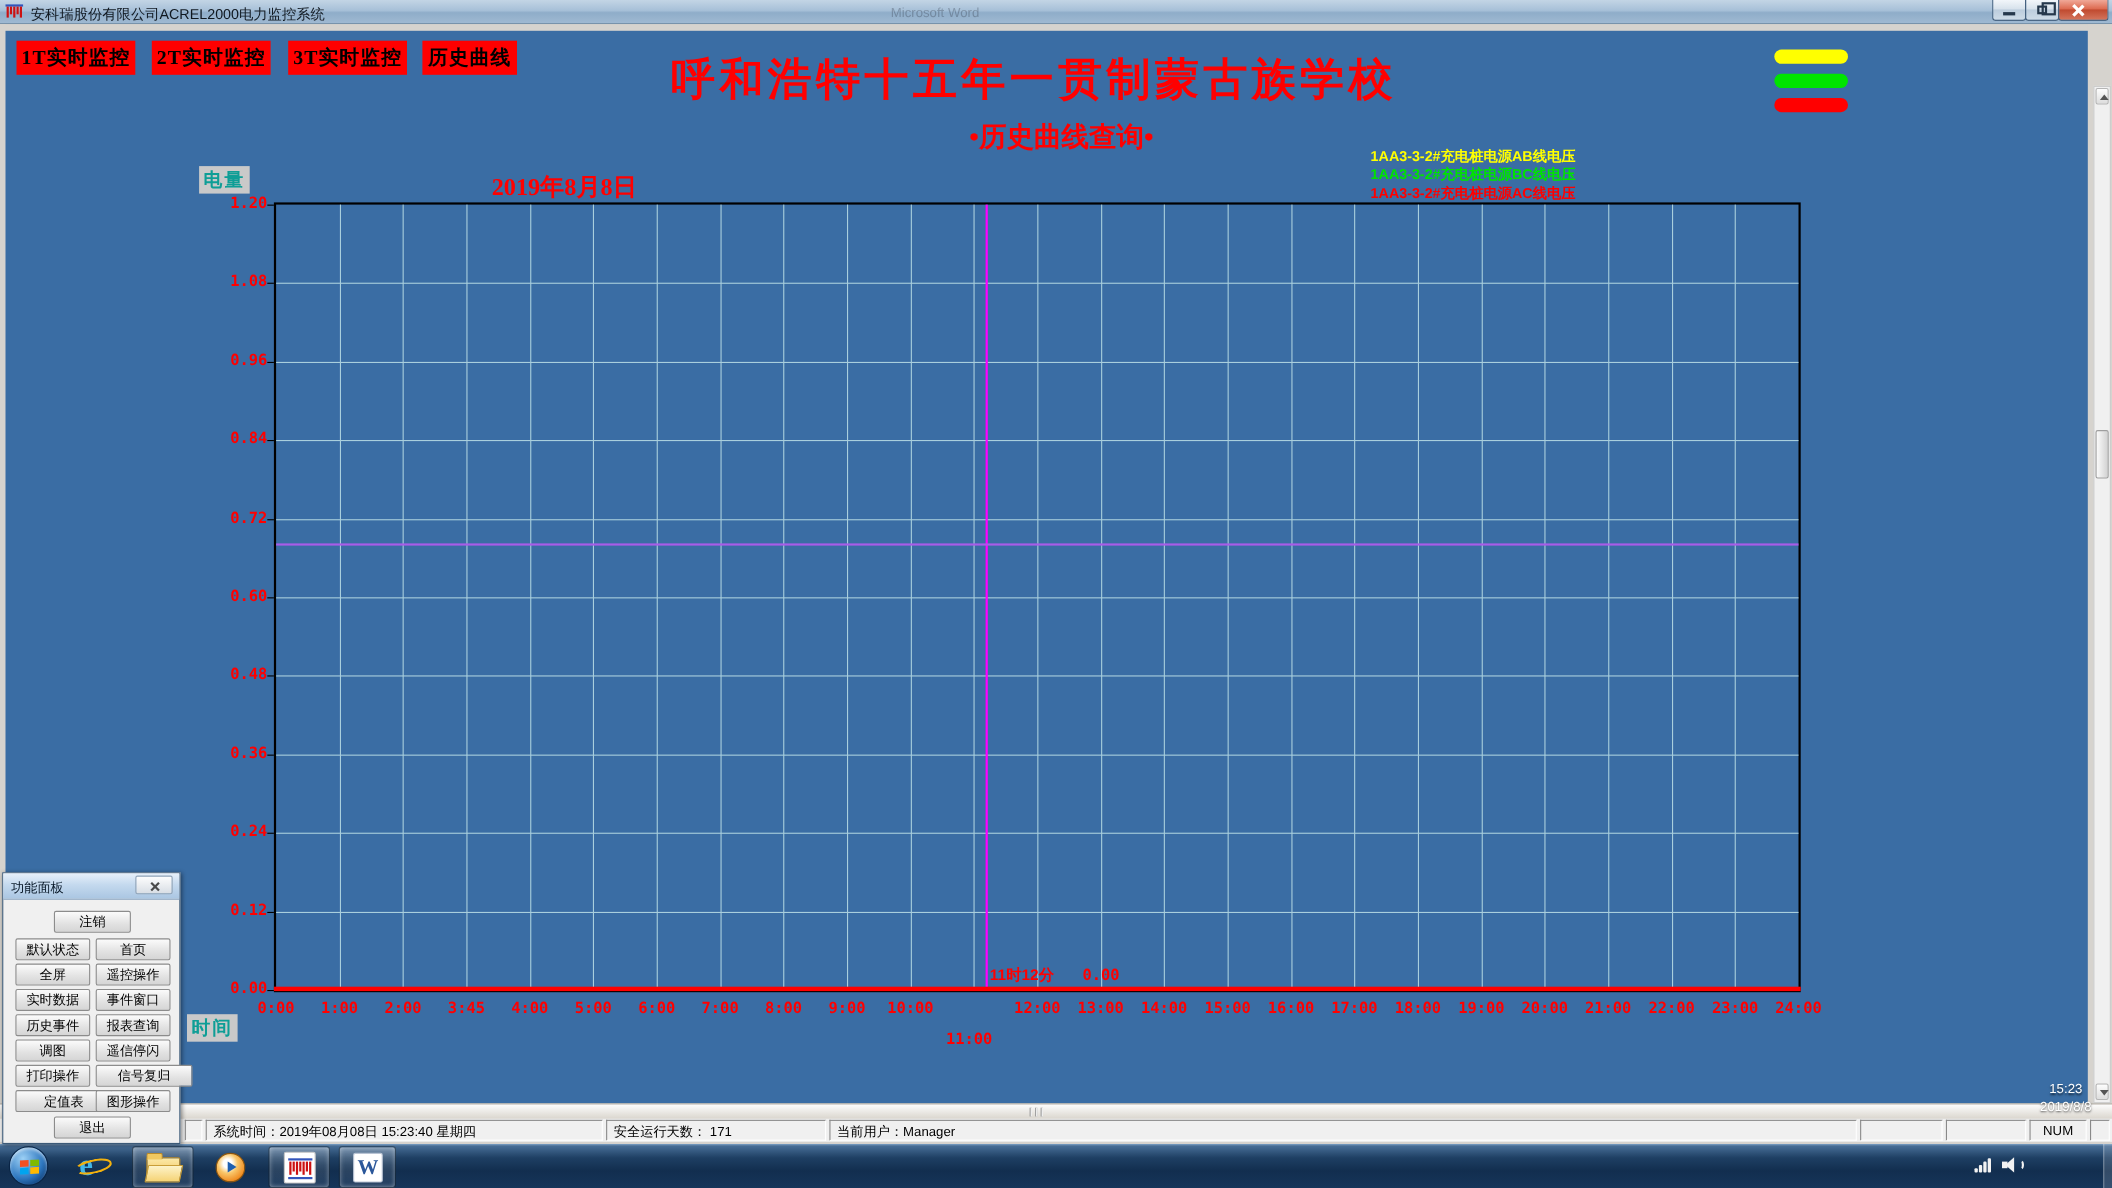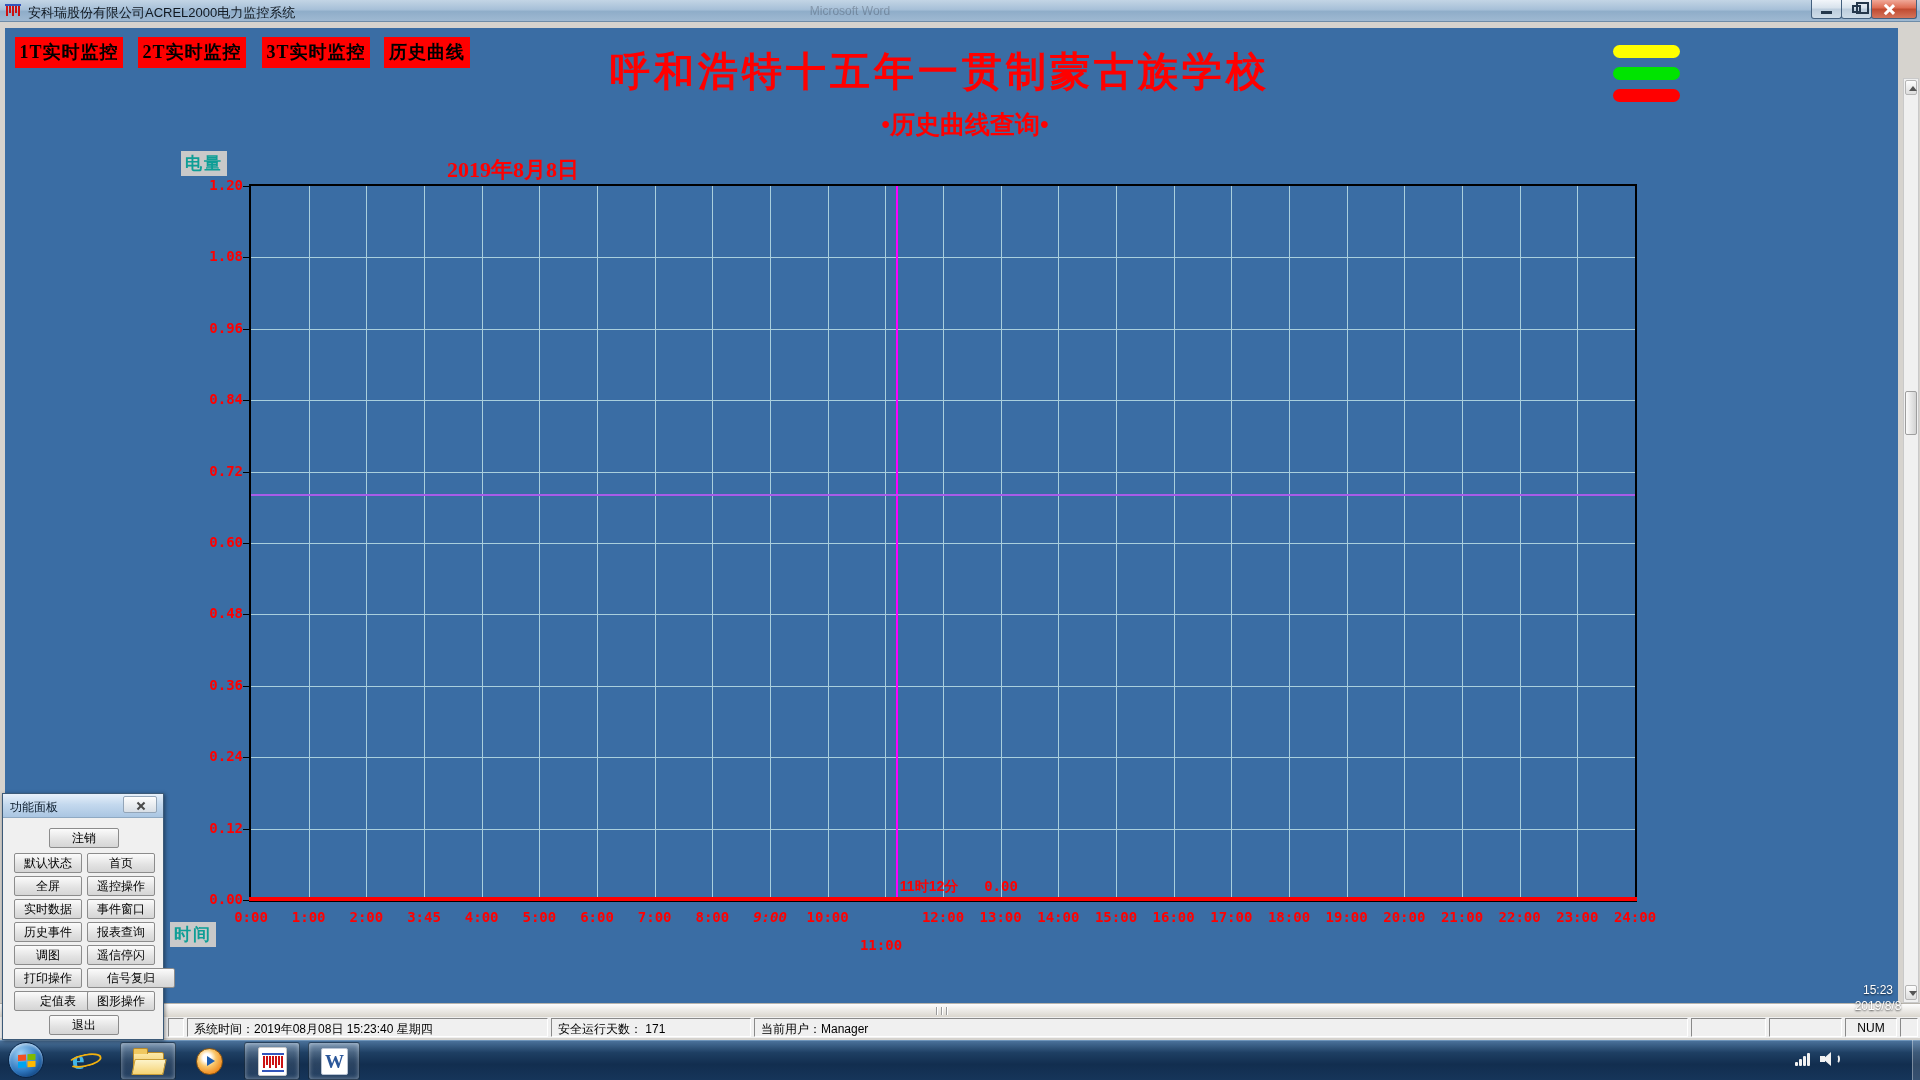--- a/index.html
+++ b/index.html
@@ -191,20 +191,25 @@
 
   <div class="nav-btn" style="left:15px;width:108px">1T实时监控</div>
   <div class="nav-btn" style="left:138px;width:108px">2T实时监控</div>
   <div class="nav-btn" style="left:262px;width:108px">3T实时监控</div>
   <div class="nav-btn" style="left:384px;width:86px">历史曲线</div>
 
   <div id="school-title">呼和浩特十五年一贯制蒙古族学校</div>
   <div id="page-subtitle">•历史曲线查询•</div>
   <div id="chart-date">2019年8月8日</div>
 
+  <div id="legend">
+    <div class="legend-item" style="color: rgb(255, 255, 0);">1AA3-3-2#充电桩电源AB线电压</div>
+    <div class="legend-item" style="color: rgb(0, 228, 0);">1AA3-3-2#充电桩电源BC线电压</div>
+    <div class="legend-item" style="color: rgb(255, 0, 0);">1AA3-3-2#充电桩电源AC线电压</div>
+  </div>
 
   <div class="pill" style="top: 45px; background-color: rgb(255, 255, 0);"></div>
   <div class="pill" style="top: 67px; background-color: rgb(0, 228, 0);"></div>
   <div class="pill" style="top: 89px; background-color: rgb(255, 0, 0);"></div>
 
   <div class="unit-label" style="left:181px;top:151px">电量</div>
   <div class="unit-label" style="left:170px;top:922px">时间</div>
 
   <div id="plot">
       <div class="gridline-v" style="left: 57.6667px;"></div>
@@ -267,21 +272,21 @@
   <div id="x-axis-labels">
       <div class="x-tick-label" style="left: 223px; top: 909px;">0:00</div>
       <div class="x-tick-label" style="left: 280.667px; top: 909px;">1:00</div>
       <div class="x-tick-label" style="left: 338.333px; top: 909px;">2:00</div>
       <div class="x-tick-label" style="left: 396px; top: 909px;">3:45</div>
       <div class="x-tick-label" style="left: 453.667px; top: 909px;">4:00</div>
       <div class="x-tick-label" style="left: 511.333px; top: 909px;">5:00</div>
       <div class="x-tick-label" style="left: 569px; top: 909px;">6:00</div>
       <div class="x-tick-label" style="left: 626.667px; top: 909px;">7:00</div>
       <div class="x-tick-label" style="left: 684.333px; top: 909px;">8:00</div>
-      <div class="x-tick-label" style="left: 742px; top: 909px; font-style: italic;">9:00</div>
+      <div class="x-tick-label" style="left: 742px; top: 909px;">9:00</div>
       <div class="x-tick-label" style="left: 799.667px; top: 909px;">10:00</div>
       <div class="x-tick-label" style="left: 853px; top: 909px; margin-top: 28px;">11:00</div>
       <div class="x-tick-label" style="left: 915px; top: 909px;">12:00</div>
       <div class="x-tick-label" style="left: 972.667px; top: 909px;">13:00</div>
       <div class="x-tick-label" style="left: 1030.33px; top: 909px;">14:00</div>
       <div class="x-tick-label" style="left: 1088px; top: 909px;">15:00</div>
       <div class="x-tick-label" style="left: 1145.67px; top: 909px;">16:00</div>
       <div class="x-tick-label" style="left: 1203.33px; top: 909px;">17:00</div>
       <div class="x-tick-label" style="left: 1261px; top: 909px;">18:00</div>
       <div class="x-tick-label" style="left: 1318.67px; top: 909px;">19:00</div>

